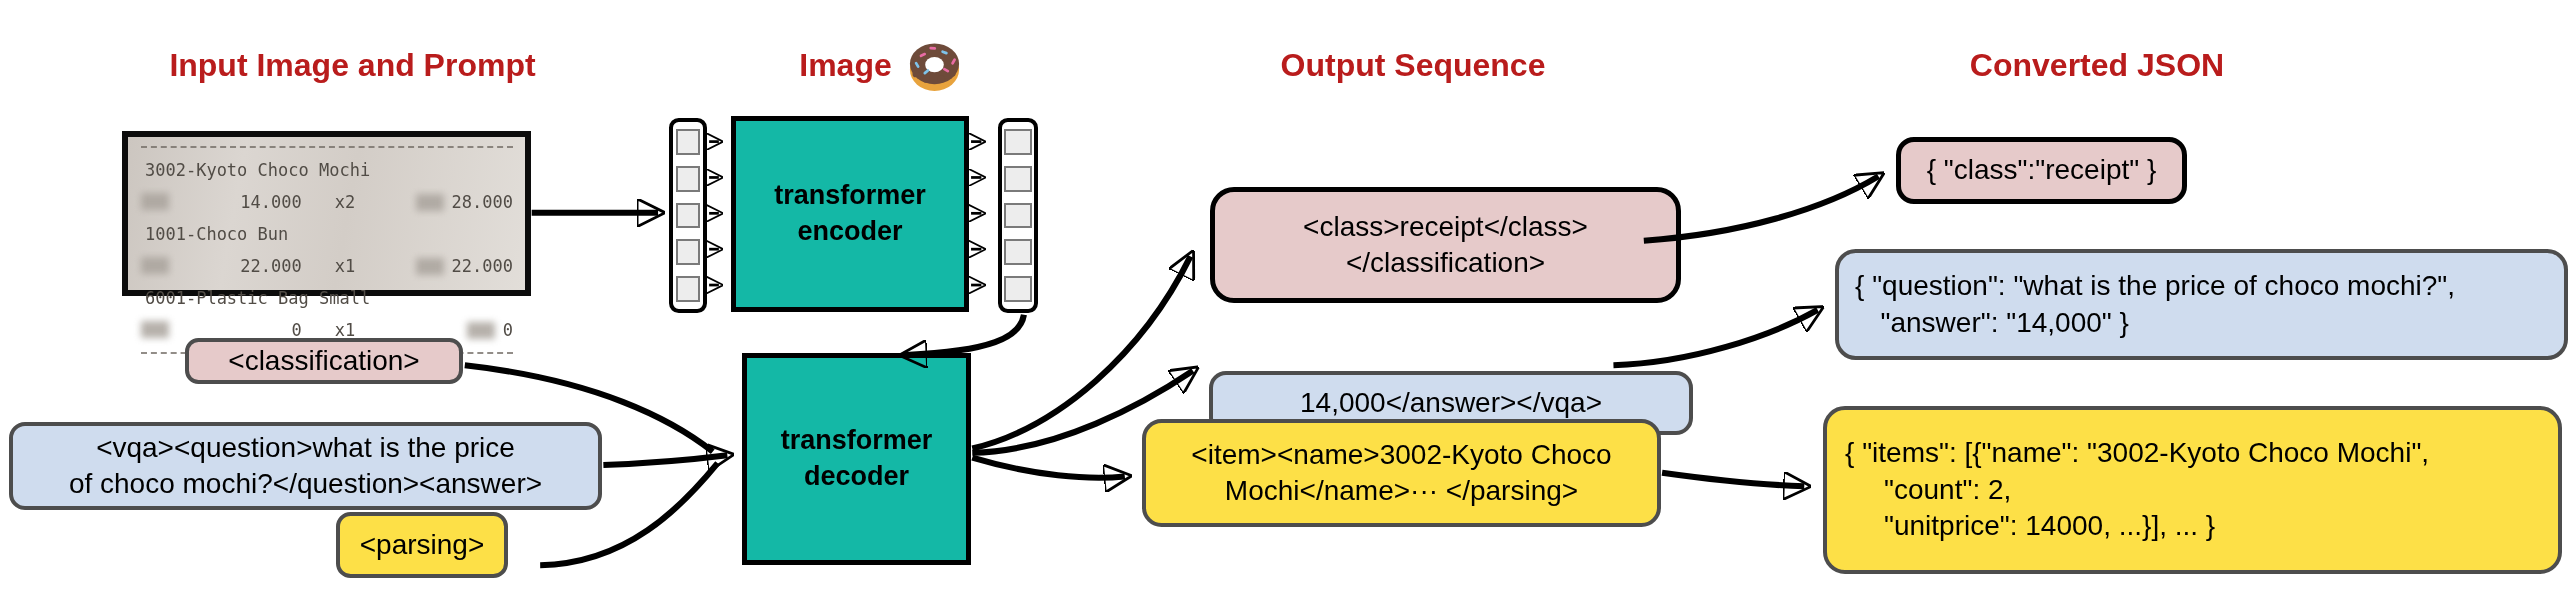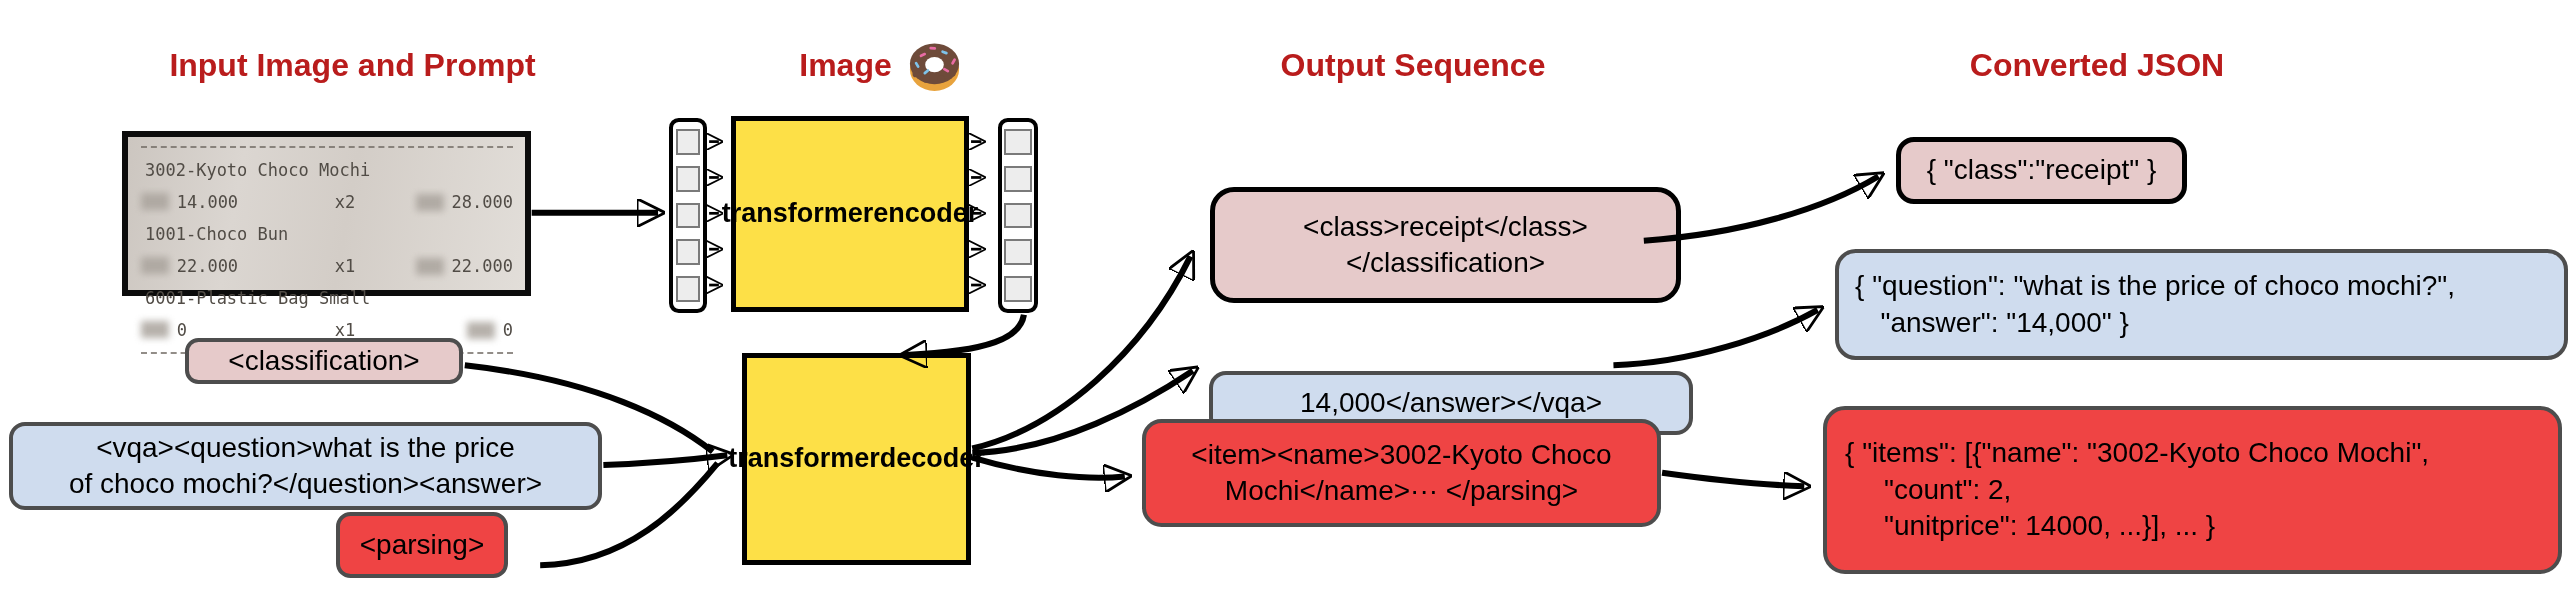--- a/index.html
+++ b/index.html
@@ -14,48 +14,48 @@
   #h-json   { left:1854px; width:486px; }
 
   
   #receipt { position:absolute; left:122px; top:131px; width:409px; height:165px; border:6px solid #0c0c0c;
              background:linear-gradient(100deg,#ccc6c0 0%,#dbd6d1 28%,#d3cdc7 55%,#e2ded9 100%);
              z-index:2; padding:8.5px 12px 6px 13.4px; display:flex; flex-direction:column; justify-content:space-between;
              font-family:"DejaVu Sans Mono", monospace; font-size:17px; color:#514c46;gap:12px; }
   .r-dash { border-top:2.4px dashed #6e6861; opacity:.75; height:0; }
   .r-name { text-align:left; padding-left:3.6px; white-space:nowrap; }
   .r-num  { display:flex; align-items:center; white-space:nowrap; }
-  .r-price { width:125px; text-align:left; }
+  .r-price { width:125px; text-align:right; }
   .r-qty   { margin-left:33px; }
   .r-total { margin-left:auto; width:103px; text-align:right; }
   .blur { display:inline-block; width:28px; height:17px; background:#aaa49d; filter:blur(3.6px); opacity:.85;
           margin-right:7.3px; vertical-align:middle; }
 
   
   .tok-col { position:absolute; border:4.3px solid #000; border-radius:9.7px; background:#fff; z-index:2;
              display:flex; flex-direction:column; justify-content:space-between; align-items:center; padding:7.3px 3.6px; }
   #tok-in  { left:669px; top:118px; width:38px; height:195px; }
   #tok-out { left:998px; top:118px; width:40px; height:195px; }
   .tok { width:24px; height:25.5px; background:#ededed; border:2.4px solid #7a7a7a; }
   #tok-out .tok { width:28px; }
 
   
-  .tbox { position:absolute; background:#fde047; border:5.5px solid #000; z-index:2; display:flex; flex-direction:row;
+  .tbox { position:absolute; background:#14b8a6; border:5.5px solid #000; z-index:2; display:flex; flex-direction:column;
           align-items:center; justify-content:center; font-weight:bold; font-size:27px; line-height:1.32; color:#000; text-align:center; }
   #encoder { left:731px; top:116px; width:238px; height:196px; }
   #decoder { left:742px; top:353px; width:229px; height:212px; }
 
   
   .pill { position:absolute; z-index:2; display:flex; flex-direction:column; align-items:center; justify-content:center;
           text-align:center; font-size:28px; color:#000; line-height:1.3; white-space:nowrap; }
   .b-gray  { border:4.3px solid #4d4d4d; }
   .b-black { border:5.5px solid #000; }
   .c-pink  { background:#e6caca; }
   .c-blue  { background:#cfdcee; }
-  .c-green { background:#ef4444; }
+  .c-green { background:#fde047; }
 
   #p-class { left:185px; top:338px; width:278px; height:46px; border-radius:13.4px; }
   #p-vqa   { left:9px;  top:422px; width:593px; height:88px; border-radius:16px; }
   #p-parse { left:336px; top:512px; width:172px; height:66px; border-radius:14.6px; }
 
   #o-class { left:1210px; top:187px; width:471px; height:116px; border-radius:24px; }
   #o-vqa   { left:1209px; top:335px; width:484px; height:64px; border-radius:17px; border-width:4.9px;margin-top:36px; }
   #o-parse { left:1142px; top:419px; width:519px; height:108px; border-radius:19.5px; border-width:4.9px; }
 
   #j-class { left:1896px; top:137px; width:291px; height:67px; border-radius:18px; }

